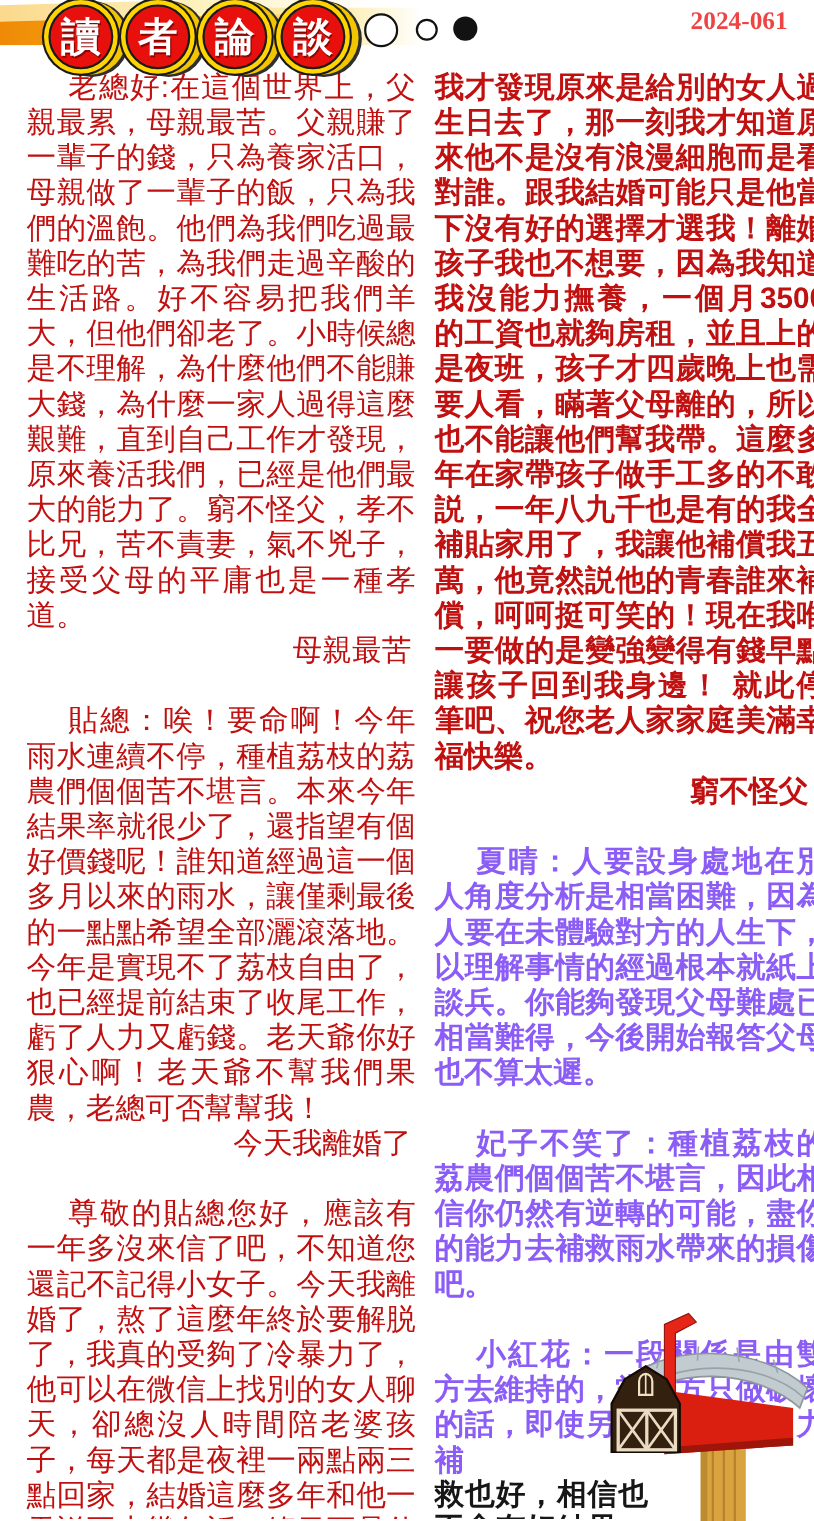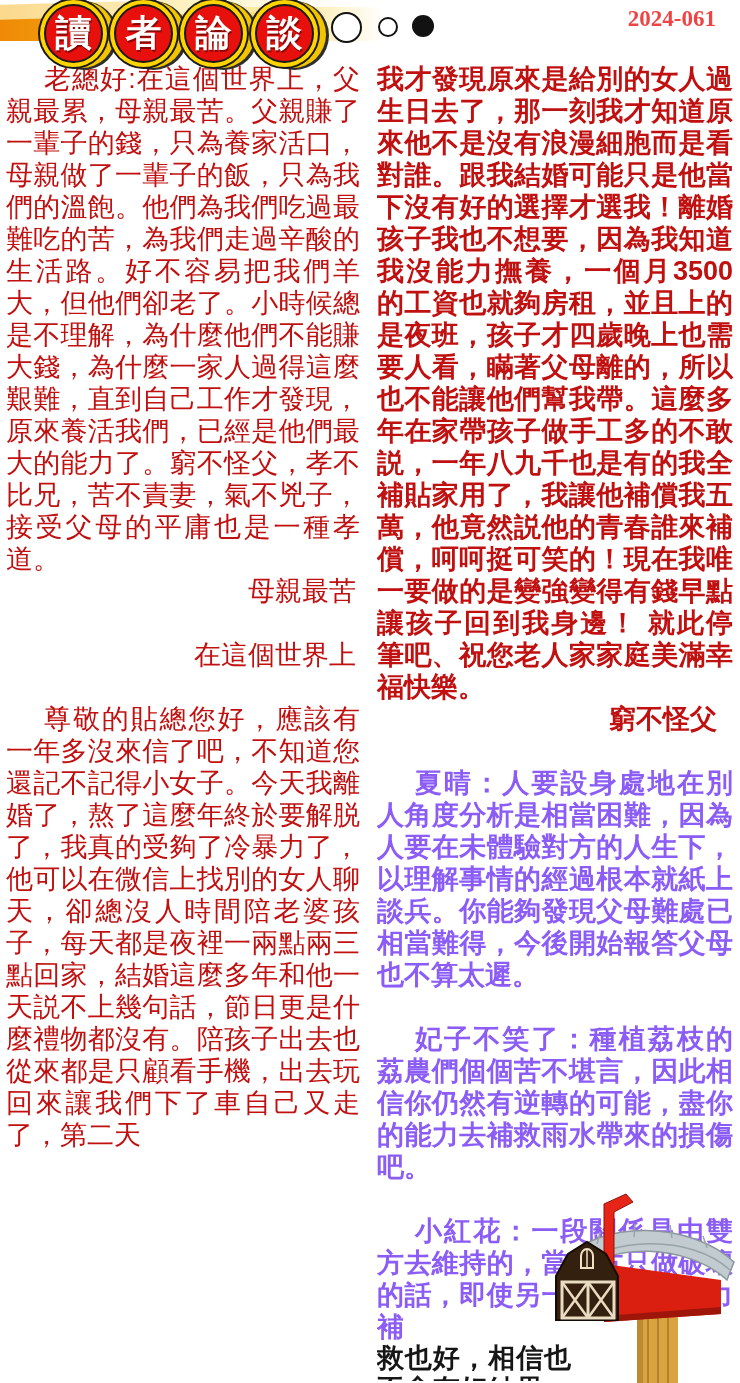--- a/index.html
+++ b/index.html
@@ -39,21 +39,21 @@
   .issue{
     position:absolute;right:24px;top:6px;
     font-family:"Liberation Serif", serif;font-weight:700;
     font-size:23px;color:#ef4444;letter-spacing:0px;
   }
 
   
   .col{
     position:absolute;top:63px;height:1318px;overflow:hidden;
     font-size:27px;line-height:32px;
-    text-align:justify;text-justify:inter-character;
+    text-align:justify;text-justify:inter-character;margin-left:18px;
   }
   .col-left{left:6px;width:354px;}
   .col-right{left:377px;width:356px;font-weight:bold;}
   p{margin:0;}
   .letter{color:#c01010;text-indent:38px;}
   .no-indent{text-indent:0;}
   .sig{color:#c01010;text-align:right;margin:0 0 32px 0;}
   .col-left .sig{padding-right:4px;}
   .col-right .sig{padding-right:16px;}
   .reply{color:#8b5cf6;text-indent:38px;margin:0 0 32px 0;}
@@ -88,21 +88,22 @@
       </div>
     <span class="dot dot-a"></span>
     <span class="dot dot-b"></span>
     <span class="dot dot-c"></span>
     <div class="issue">2024-061</div>
   </div>
 
   <section class="col col-left">
     <p class="letter">老總好:在這個世界上，父親最累，母親最苦。父親賺了一輩子的錢，只為養家活口，母親做了一輩子的飯，只為我們的溫飽。他們為我們吃過最難吃的苦，為我們走過辛酸的生活路。好不容易把我們羊大，但他們卻老了。小時候總是不理解，為什麼他們不能賺大錢，為什麼一家人過得這麼艱難，直到自己工作才發現，原來養活我們，已經是他們最大的能力了。窮不怪父，孝不比兄，苦不責妻，氣不兇子，接受父母的平庸也是一種孝道。</p>
     <p class="sig">母親最苦</p>
-    <p class="sig">在這個世界上</p>
+    <p class="letter">貼總：唉！要命啊！今年雨水連續不停，種植荔枝的荔農們個個苦不堪言。本來今年結果率就很少了，還指望有個好價錢呢！誰知道經過這一個多月以來的雨水，讓僅剩最後的一點點希望全部灑滾落地。今年是實現不了荔枝自由了，也已經提前結束了收尾工作，虧了人力又虧錢。老天爺你好狠心啊！老天爺不幫我們果農，老總可否幫幫我！</p>
+    <p class="sig">今天我離婚了</p>
     <p class="letter">尊敬的貼總您好，應該有一年多沒來信了吧，不知道您還記不記得小女子。今天我離婚了，熬了這麼年終於要解脱了，我真的受夠了冷暴力了，他可以在微信上找別的女人聊天，卻總沒人時間陪老婆孩子，每天都是夜裡一兩點兩三點回家，結婚這麼多年和他一天説不上幾句話，節日更是什麼禮物都沒有。陪孩子出去也從來都是只顧看手機，出去玩回來讓我們下了車自己又走了，第二天</p>
   </section>
 
   <section class="col col-right">
     <p class="letter no-indent">我才發現原來是給別的女人過生日去了，那一刻我才知道原來他不是沒有浪漫細胞而是看對誰。跟我結婚可能只是他當下沒有好的選擇才選我！離婚孩子我也不想要，因為我知道我沒能力撫養，一個月3500的工資也就夠房租，並且上的是夜班，孩子才四歲晚上也需要人看，瞞著父母離的，所以也不能讓他們幫我帶。這麼多年在家帶孩子做手工多的不敢説，一年八九千也是有的我全補貼家用了，我讓他補償我五萬，他竟然説他的青春誰來補償，呵呵挺可笑的！現在我唯一要做的是變強變得有錢早點讓孩子回到我身邊！ 就此停筆吧、祝您老人家家庭美滿幸福快樂。</p>
     <p class="sig">窮不怪父</p>
     <p class="reply">夏晴：人要設身處地在別人角度分析是相當困難，因為人要在未體驗對方的人生下，以理解事情的經過根本就紙上談兵。你能夠發現父母難處已相當難得，今後開始報答父母也不算太遲。</p>
     <p class="reply">妃子不笑了：種植荔枝的荔農們個個苦不堪言，因此相信你仍然有逆轉的可能，盡你的能力去補救雨水帶來的損傷吧。</p>
     <p class="reply reply-last">小紅花：一段關係是由雙方去維持的，當一方只做破壞的話，即使另一方再怎樣出力補</p>
     <p class="wrap-text">救也好，相信也不會有好結果。別鑽牛角尖，盡快與他釐清關係會更好。</p>

